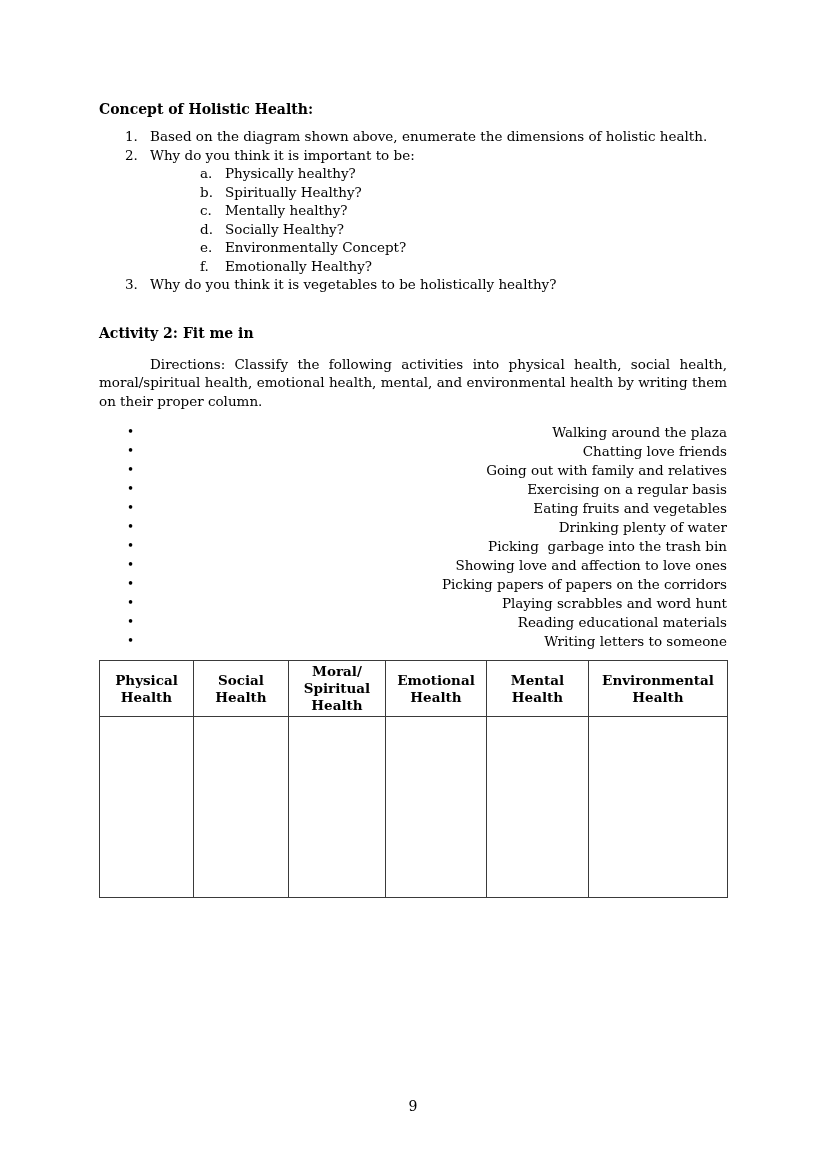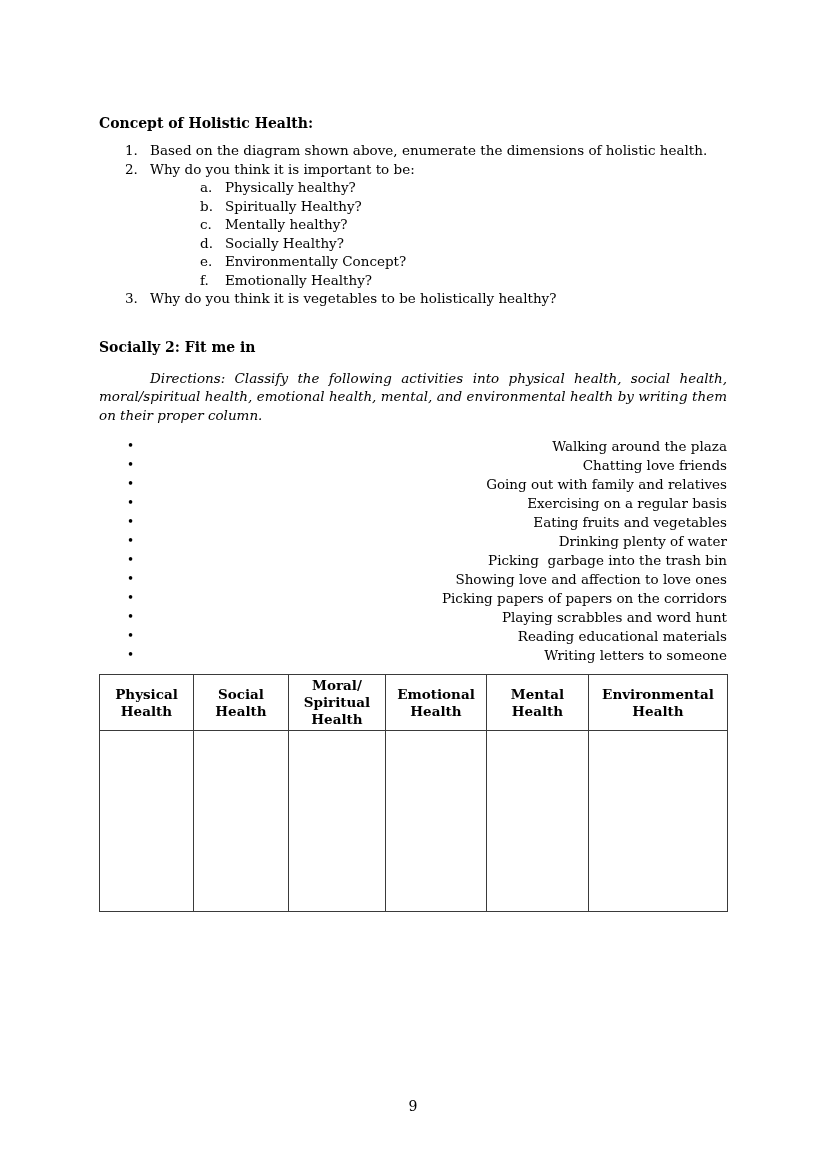--- a/index.html
+++ b/index.html
@@ -19,21 +19,20 @@
     }
     .content {
       padding: 100px 99px 0 99px;
       font-size: 13.5px;
       line-height: 18.5px;
     }
     .section-heading {
       font-size: 14px;
       font-weight: bold;
       line-height: 18px;
-      margin-top: 14px;
     }
     .num-list { margin-top: 9px; }
     .num-item {
       display: flex;
       padding-left: 26px;
     }
     .num-item .marker {
       flex: 0 0 25px;
     }
     .num-item .item-text {
@@ -45,21 +44,20 @@
       padding-left: 101px;
     }
     .sub-item .marker {
       flex: 0 0 25px;
     }
     .activity-heading { margin-top: 30px; }
     .directions {
       margin-top: 13px;
       text-align: justify;
       text-indent: 51px;
-      font-style: italic;
     }
     .bullet-list {
       margin-top: 13px;
       line-height: 19px;
     }
     .bullet-item {
       display: flex;
       padding-left: 28px;
     }
     .bullet-item .bullet {
@@ -144,21 +142,21 @@
           <span class="marker">f.</span>
           <div class="item-text">Emotionally Healthy?</div>
         </div>
       </div>
       <div class="num-item">
         <span class="marker">3.</span>
         <div class="item-text">Why do you think it is vegetables to be holistically healthy?</div>
       </div>
     </div>
 
-    <div class="section-heading activity-heading">Socially 2: Fit me in</div>
+    <div class="section-heading activity-heading">Activity 2: Fit me in</div>
 
     <p class="directions">Directions: Classify the following activities into physical health, social health, moral/spiritual health, emotional health, mental, and environmental health by writing them on their proper column.</p>
 
     <div class="bullet-list">
       <div class="bullet-item">
         <span class="bullet">•</span>
         <span class="bullet-text">Walking around the plaza</span>
       </div>
       <div class="bullet-item">
         <span class="bullet">•</span>

